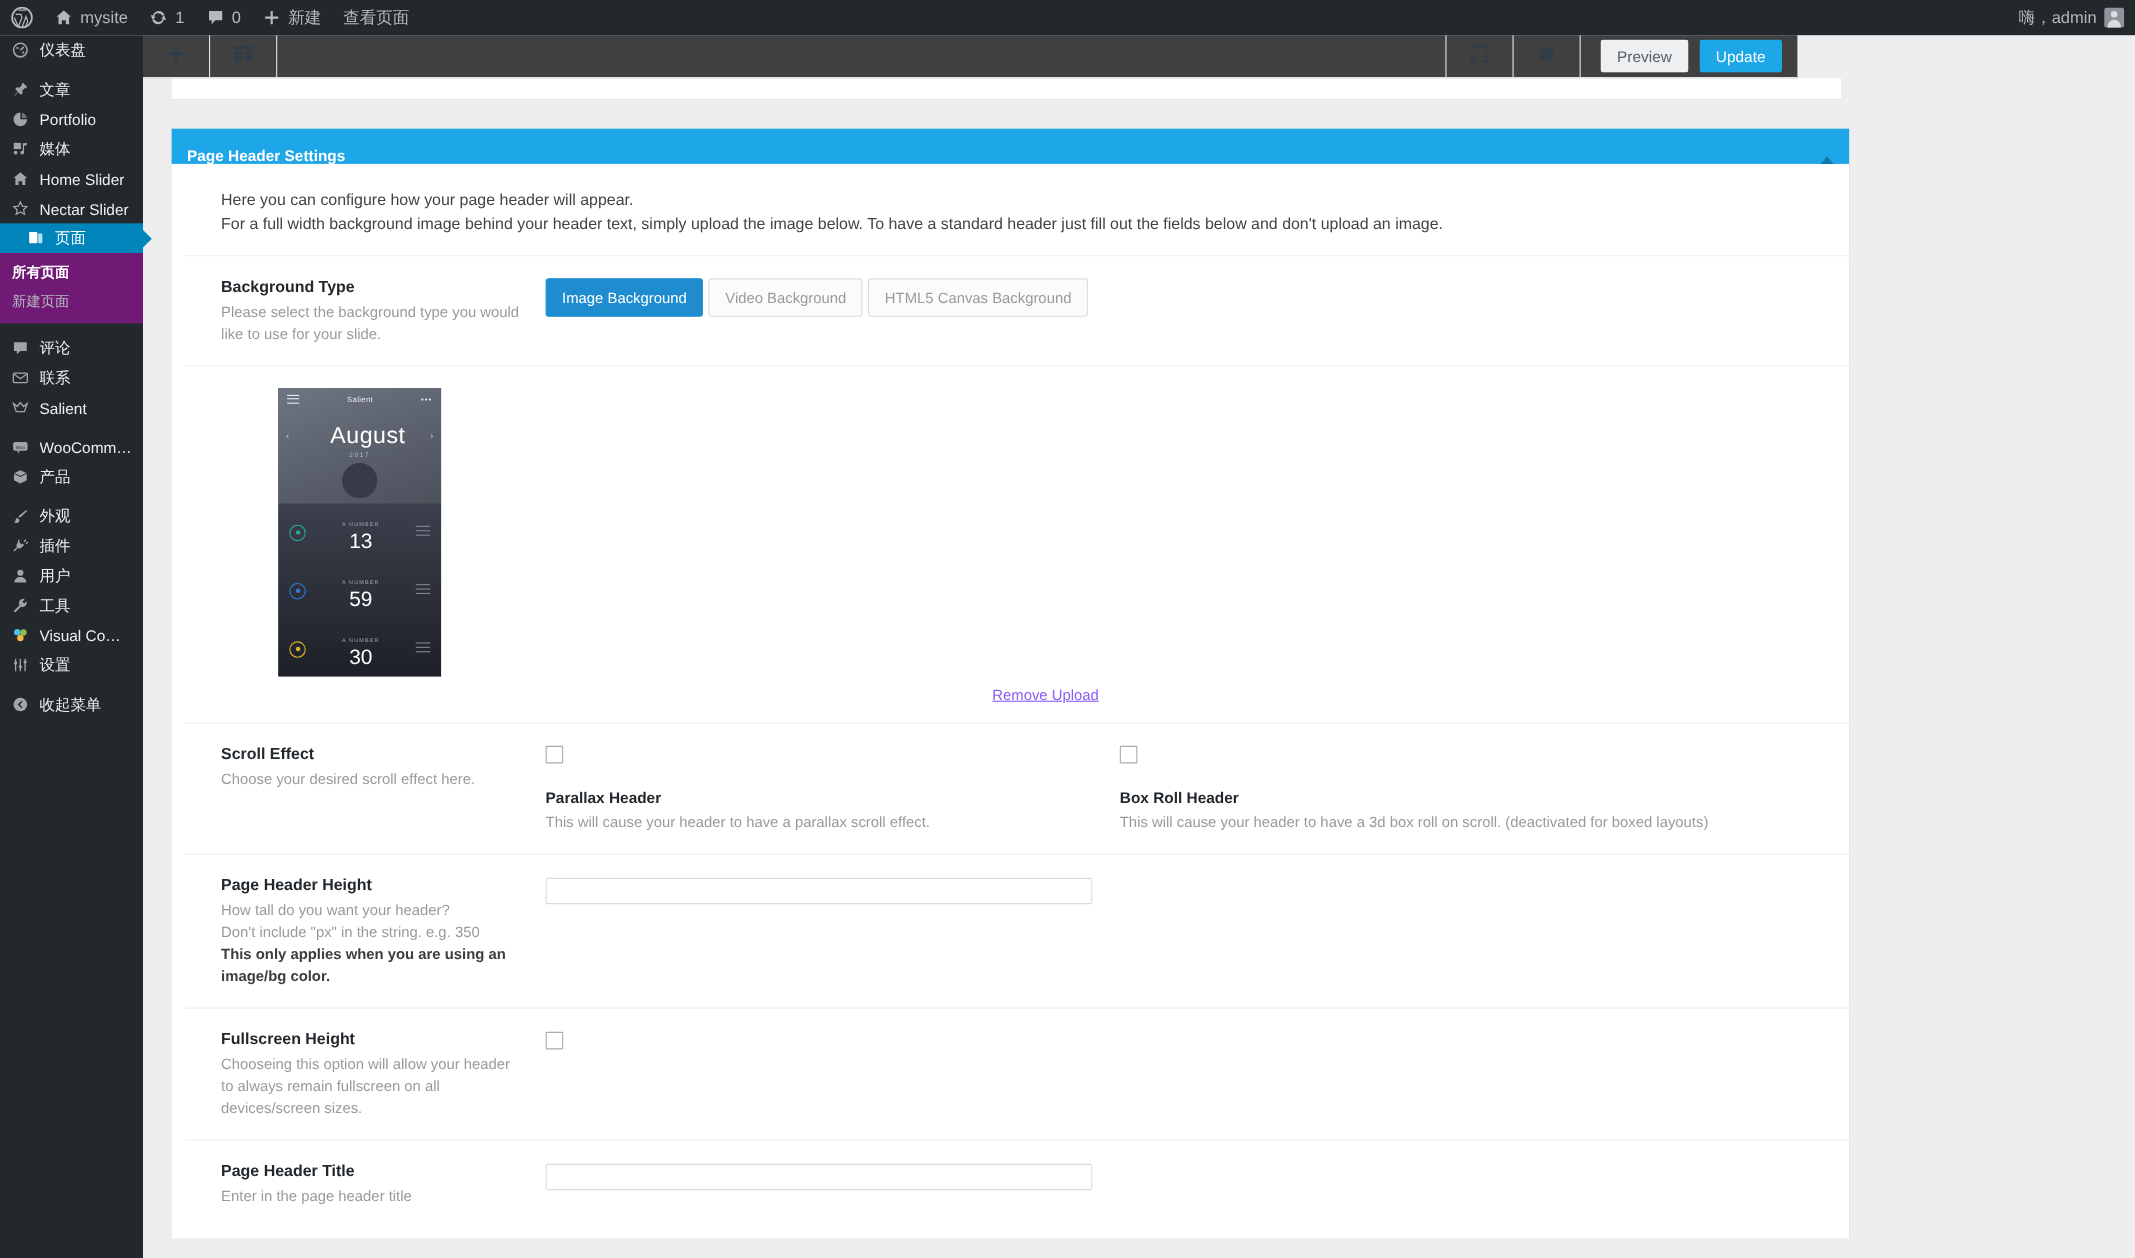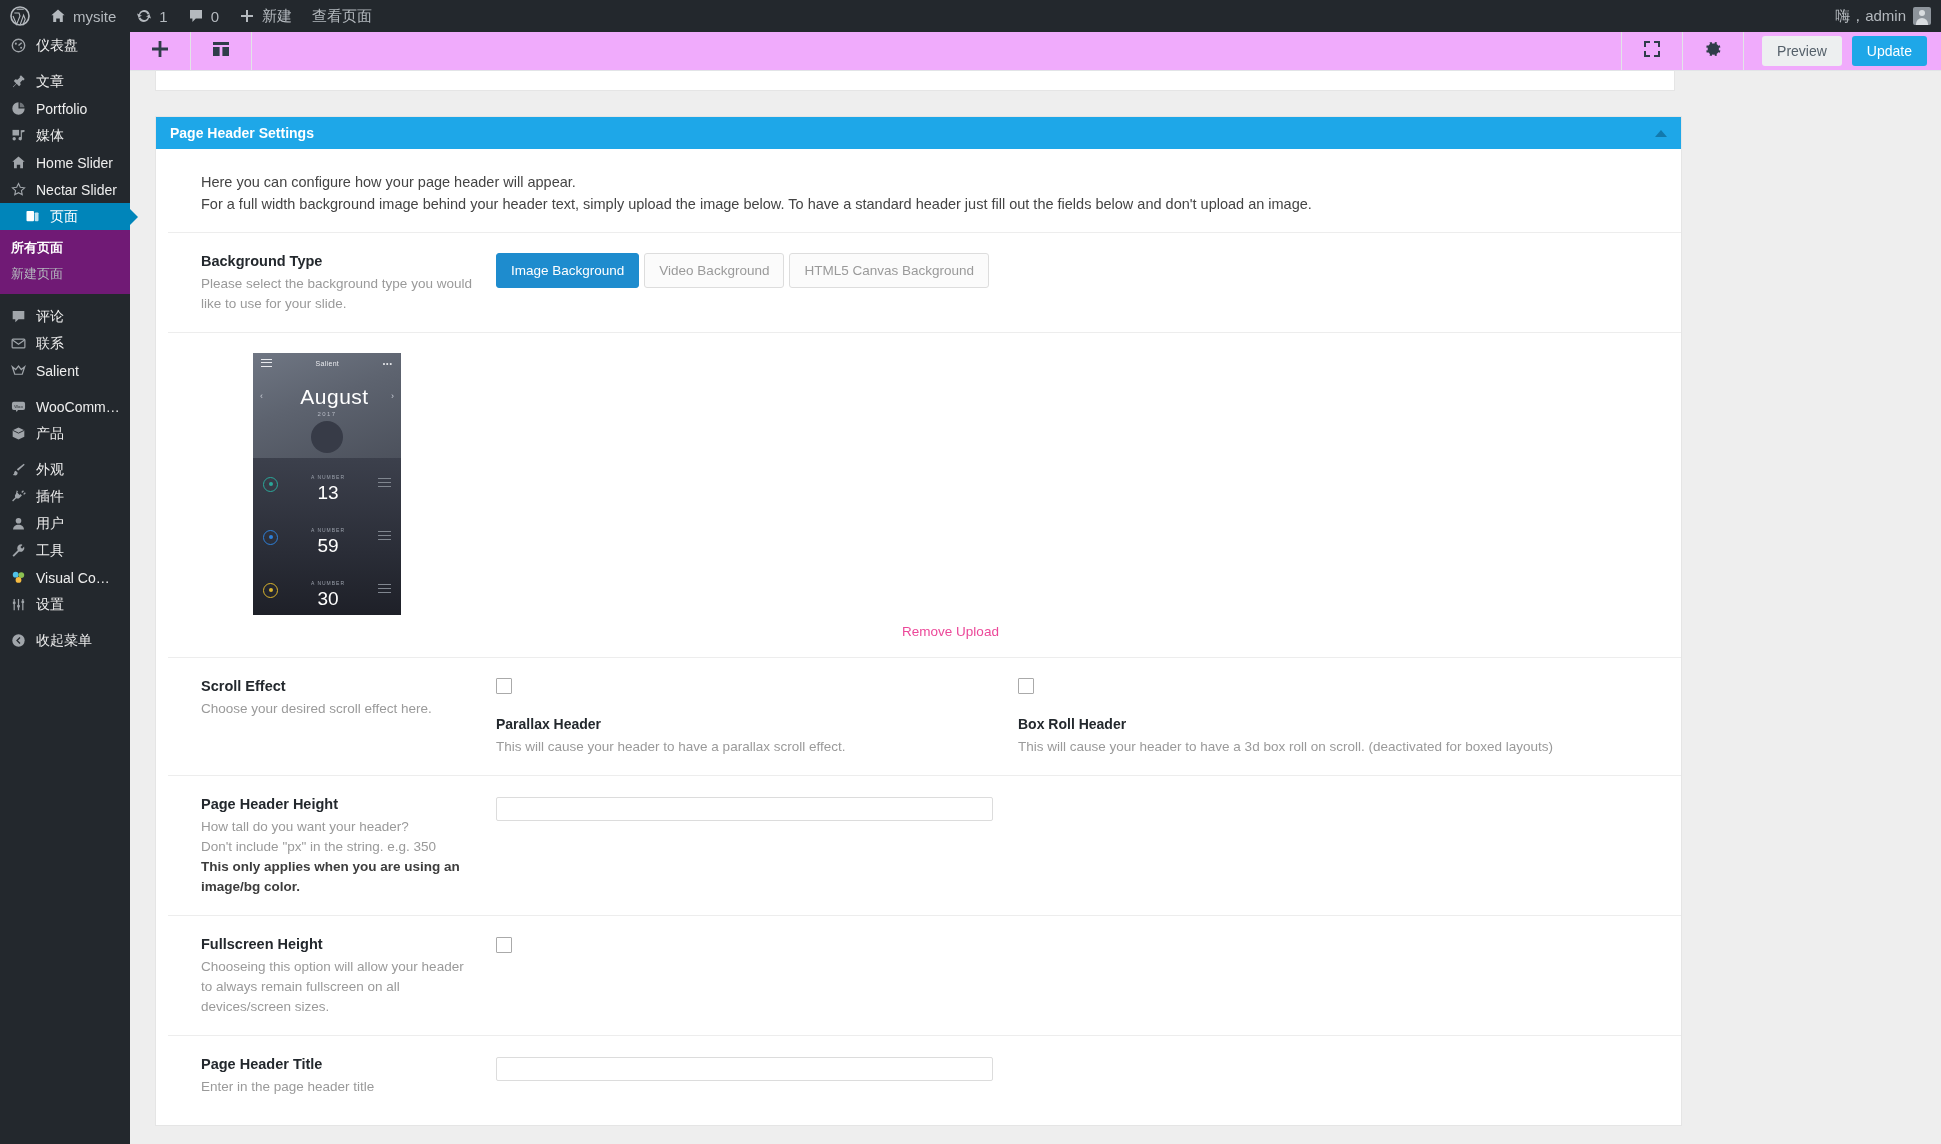--- a/index.html
+++ b/index.html
@@ -63,22 +63,22 @@
   .menu-item.active .menu-icon { color: #fff; }
   .menu-item .label { overflow: hidden; text-overflow: ellipsis; }
   #submenu { background: #701a75; padding: 5px 0 7px 0; }
   .submenu-item {
     display: block; padding: 4px 9px 4px 11px; color: #b4b9be; font-size: 13px;
   }
   .submenu-item.current { color: #ffffff; font-weight: bold; }
 
   
   #toolbar {
-    position: absolute; top: 32px; left: 130px; width: 1811px; height: 39px;
-    background: #f0abfc; border-bottom: 1px solid #e2e4e7;
+    position: absolute; top: 32px; left: 130px; width: 1504px; height: 39px;
+    background: #404040; border-bottom: 1px solid #e2e4e7;
     display: flex; align-items: stretch; z-index: 30;
   }
   .tb-btn {
     width: 61px; display: flex; align-items: center; justify-content: center;
     border-right: 1px solid #e2e4e7; color: #2f3d49;
   }
   .tb-flex { flex: 1; }
   .tb-btn-r {
     width: 61px; display: flex; align-items: center; justify-content: center;
     border-left: 1px solid #e2e4e7; color: #2f3d49;
@@ -106,21 +106,21 @@
     background: #ffffff; border: 1px solid #e5e5e5; border-top: none;
   }
 
   
   #panel {
     position: absolute; top: 45px; left: 25px; width: 1527px;
     background: #ffffff; border: 1px solid #e5e5e5;
   }
   #panel-head {
     height: 32px; background: #1ea7e8; color: #ffffff;
-    display: flex; align-items: center; padding: 0 14px;
+    display: flex; align-items: flex-end; padding: 0 14px;
     font-size: 14px; font-weight: bold;
   }
   #panel-head .ph-title { flex: 1; }
   .collapse-caret {
     width: 0; height: 0; border-left: 6px solid transparent;
     border-right: 6px solid transparent; border-bottom: 7px solid #1279ad;
   }
   #panel-body { padding: 0 0 10px 12px; }
 
   .intro {
@@ -208,21 +208,21 @@
   }
   .t-mid { flex: 1; text-align: center; }
   .t-cap { color: #9aa0ab; font-size: 5px; letter-spacing: 1px; }
   .t-num { color: #ffffff; font-size: 19px; line-height: 1.1; }
   .t-lines { width: 13px; flex: 0 0 13px; }
   .t-lines i {
     display: block; height: 1px; background: #80868f; margin-bottom: 3px;
   }
   .remove-link {
     display: block; margin-top: 9px; text-align: center;
-    font-size: 13.5px; color: #ec4899; 
+    font-size: 13.5px; color: #8b5cf6; text-decoration: underline;
   }
 
   
   .cbx {
     width: 16px; height: 16px; border: 1px solid #aaaaaa; background: #ffffff;
     border-radius: 1px; display: inline-block;
   }
   .sub-head {
     font-size: 14px; color: #23282d; font-weight: bold; margin: 18px 0 5px 0;
   }

